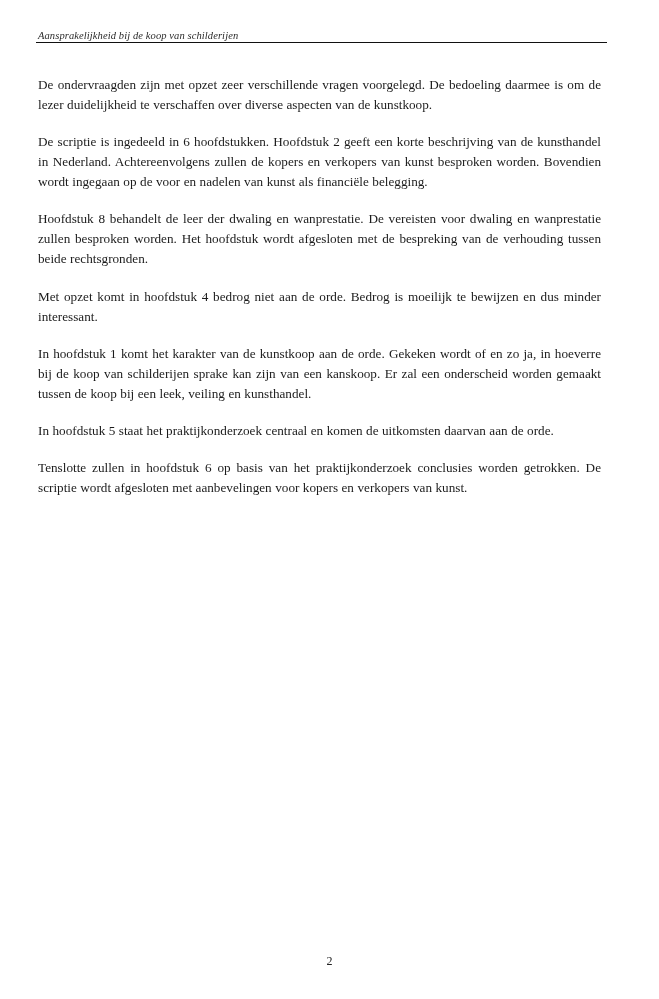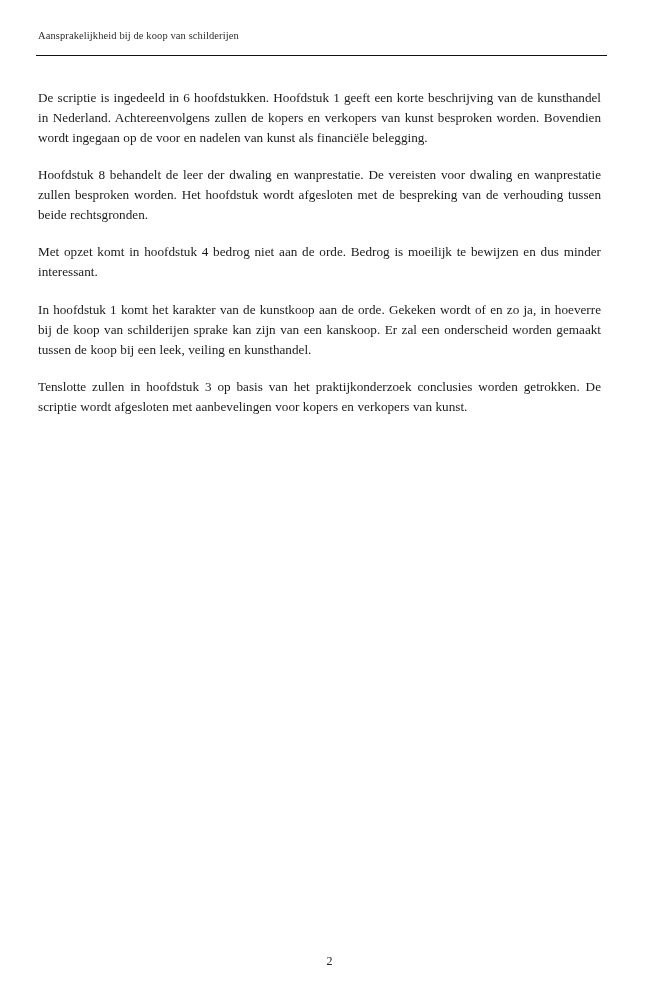--- a/index.html
+++ b/index.html
@@ -21,25 +21,26 @@
     width: 659px;
     height: 999px;
     box-sizing: border-box;
     padding: 30px 52px 0 36px;
   }
   .header {
     padding-left: 0px;
   }
   .header-title {
     font-family: "Liberation Serif", serif;
+    font-style: italic;
     font-size: 10.5px;
     letter-spacing: 0.1px;
     color: #2b2b2b;
     padding-left: 2px;
-    padding-bottom: 13px;
+    padding-bottom: 0;
     white-space: nowrap;
   }
   .header-rule {
     border-bottom: 1.3px solid #111;
     width: 100%;
     margin-top: 1px;
   }
   .body-text {
     margin-top: 32px;
     padding-left: 2px;
@@ -72,22 +73,24 @@
 <body>
 
 <div class="page">
 
   <div class="header">
     <div class="header-title">Aansprakelijkheid bij de koop van schilderijen</div>
     <div class="header-rule"></div>
   </div>
 
   <div class="body-text">
-    <p class="para">De scriptie is ingedeeld in 6 hoofdstukken. Hoofdstuk 1 geeft een korte beschrijving van de kunsthandel in Nederland. Achtereenvolgens zullen de kopers en verkopers van kunst besproken worden. Bovendien wordt ingegaan op de voor en nadelen van kunst als financiële belegging.</p>
+    <p class="para">De ondervraagden zijn met opzet zeer verschillende vragen voorgelegd. De bedoeling daarmee is om de lezer duidelijkheid te verschaffen over diverse aspecten van de kunstkoop.</p>
+    <p class="para">De scriptie is ingedeeld in 6 hoofdstukken. Hoofdstuk 2 geeft een korte beschrijving van de kunsthandel in Nederland. Achtereenvolgens zullen de kopers en verkopers van kunst besproken worden. Bovendien wordt ingegaan op de voor en nadelen van kunst als financiële belegging.</p>
     <p class="para">Hoofdstuk 8 behandelt de leer der dwaling en wanprestatie. De vereisten voor dwaling en wanprestatie zullen besproken worden. Het hoofdstuk wordt afgesloten met de bespreking van de verhouding tussen beide rechtsgronden.</p>
     <p class="para">Met opzet komt in hoofdstuk 4 bedrog niet aan de orde. Bedrog is moeilijk te bewijzen en dus minder interessant.</p>
     <p class="para">In hoofdstuk 1 komt het karakter van de kunstkoop aan de orde. Gekeken wordt of en zo ja, in hoeverre bij de koop van schilderijen sprake kan zijn van een kanskoop. Er zal een onderscheid worden gemaakt tussen de koop bij een leek, veiling en kunsthandel.</p>
-    <p class="para">Tenslotte zullen in hoofdstuk 3 op basis van het praktijkonderzoek conclusies worden getrokken. De scriptie wordt afgesloten met aanbevelingen voor kopers en verkopers van kunst.</p>
+    <p class="para">In hoofdstuk 5 staat het praktijkonderzoek centraal en komen de uitkomsten daarvan aan de orde.</p>
+    <p class="para">Tenslotte zullen in hoofdstuk 6 op basis van het praktijkonderzoek conclusies worden getrokken. De scriptie wordt afgesloten met aanbevelingen voor kopers en verkopers van kunst.</p>
   </div>
 
   <div class="page-number">2</div>
 
 </div>
 
 </body></html>

